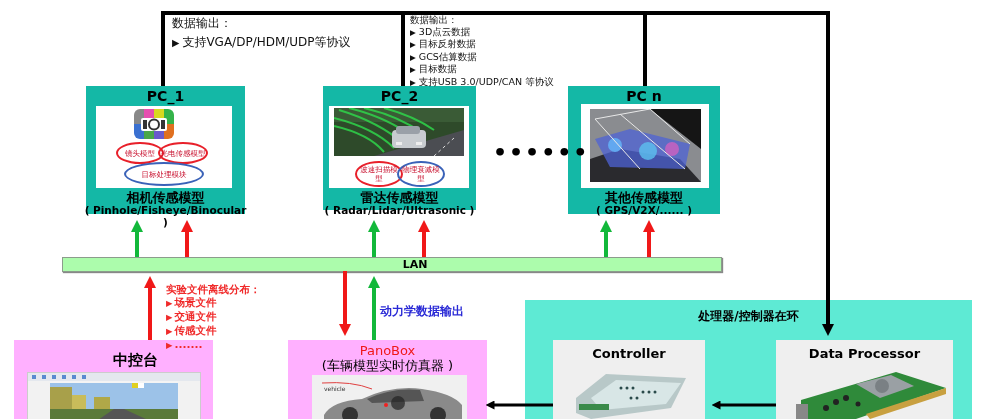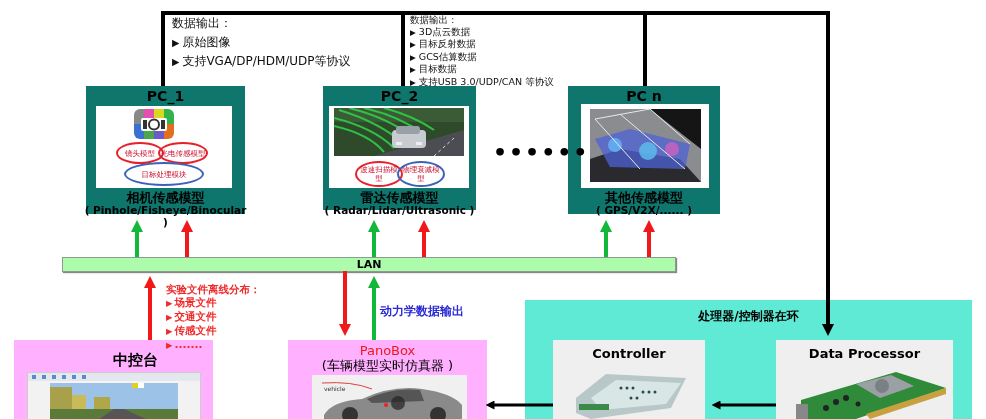--- a/index.html
+++ b/index.html
@@ -11,21 +11,21 @@
   }
   .abs { position: absolute; }
   svg.wires { position: absolute; left: 0; top: 0; width: 986px; height: 419px; pointer-events: none; z-index: 5; }
 
   
   .note { font-size: 12px; line-height: 19px; color: #111; z-index: 6; }
   .note.small { font-size: 9.5px; line-height: 11.5px; }
   .note .bul::before { content: "\25B6"; font-size: 0.8em; margin-right: 3px; }
 
   
-  .pc { background: #0f766e; z-index: 2; }
+  .pc { background: #14b8a6; z-index: 2; }
   .pc .pc-title { position: absolute; left: 0; right: 0; top: 2px; text-align: center; font-size: 14px; font-weight: bold; }
   .pc .img { position: absolute; background: #fff; }
   .pc .model { position: absolute; left: 0; right: 0; text-align: center; font-size: 13px; font-weight: bold; }
   .pc .sub { position: absolute; left: 0; right: 0; text-align: center; font-size: 10.5px; font-weight: bold; }
 
   .ellipse { position: absolute; border-radius: 50%; border: 2px solid; box-sizing: border-box;
              font-size: 7.5px; font-weight: normal; color: #c8102e; text-align: center;
              display: flex; align-items: center; justify-content: center; line-height: 9px; }
   .ell-red { border-color: #e8202a; }
   .ell-blue { border-color: #3a62b8; }
@@ -47,21 +47,20 @@
   .grey { background: #efefef; z-index: 2; }
   .grey .ttl { position: absolute; left: 0; right: 0; top: 6px; text-align: center; font-size: 13px; font-weight: bold; }
 
   .img-block { position: absolute; overflow: hidden; }
 </style>
 </head>
 <body>
 
 <div class="abs note" style="left:172px; top:14px;">
   <div>数据输出：</div>
-  <div class="bul">原始图像</div>
   <div class="bul">支持VGA/DP/HDM/UDP等协议</div>
 </div>
 
 <div class="abs note small" style="left:410px; top:14px;">
   <div>数据输出：</div>
   <div class="bul">3D点云数据</div>
   <div class="bul">目标反射数据</div>
   <div class="bul">GCS估算数据</div>
   <div class="bul">目标数据</div>
   <div class="bul">支持USB 3.0/UDP/CAN 等协议</div>
@@ -145,21 +144,21 @@
           <line x1="60" y1="0" x2="100" y2="35"></line>
             <line x1="30" y1="5" x2="95" y2="60"></line>
         </g>
       </svg>
     </div>
   </div>
   <div class="model" style="top:103px;">其他传感模型</div>
   <div class="sub" style="top:118px;">( GPS/V2X/...... )</div>
 </div>
 
-<div class="abs lan" style="left:62px; top:257px; width:612px; height:13px;">
+<div class="abs lan" style="left:62px; top:257px; width:612px; height:13px;padding-left:46px;">
   <span>LAN</span>
 </div>
 
 <div class="abs offline" style="left:166px; top:283px;">
   <div>实验文件离线分布：</div>
   <div class="bul">场景文件</div>
   <div class="bul">交通文件</div>
   <div class="bul">传感文件</div>
   <div class="bul">.......</div>
 </div>

